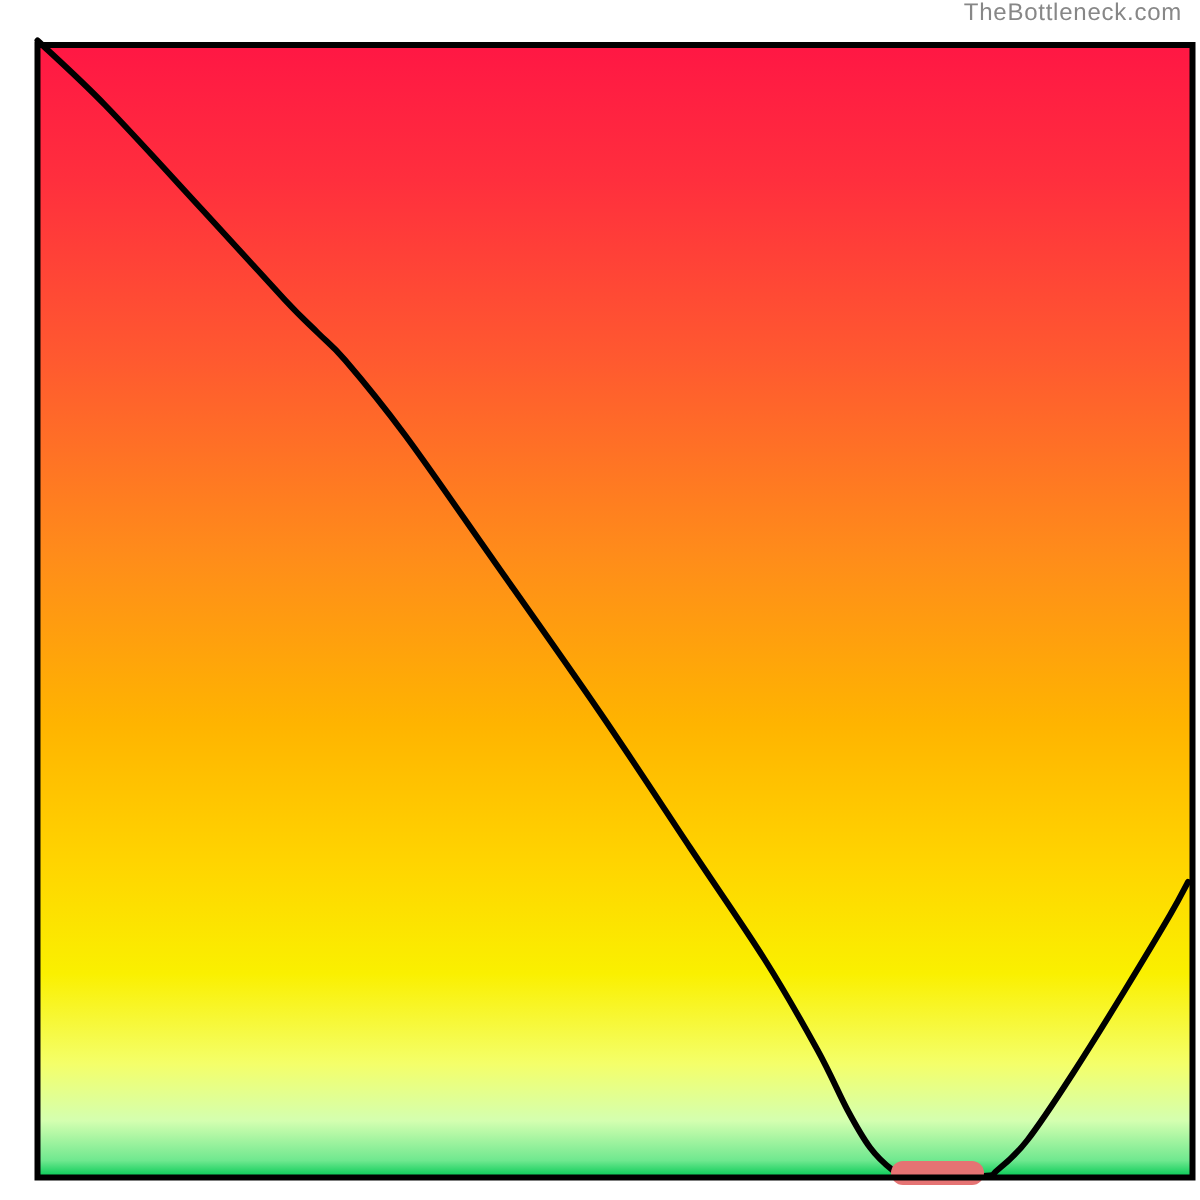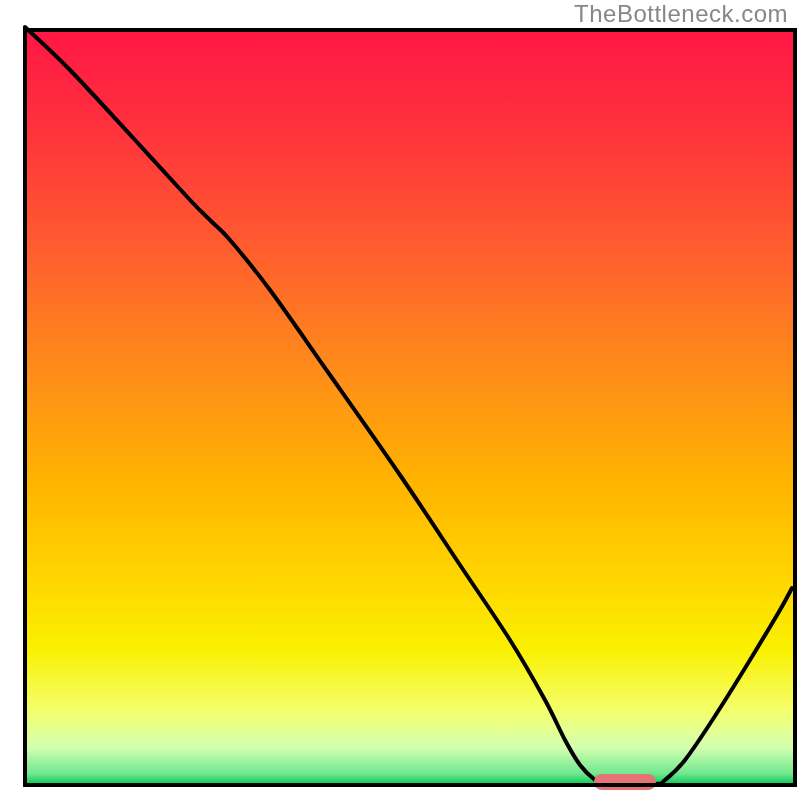--- a/index.html
+++ b/index.html
@@ -13,21 +13,21 @@
   .chart-container {
     position: relative;
     width: 800px;
     height: 800px;
   }
   .watermark {
     position: absolute;
     top: 0;
     right: 12px;
     font-family: Arial, Helvetica, sans-serif;
-    font-size: 24px;
+    font-size: 16px;
     color: #878787;
     letter-spacing: 0.5px;
     z-index: 5;
   }
   svg.plot {
     position: absolute;
     top: 0;
     left: 0;
     z-index: 1;
   }

